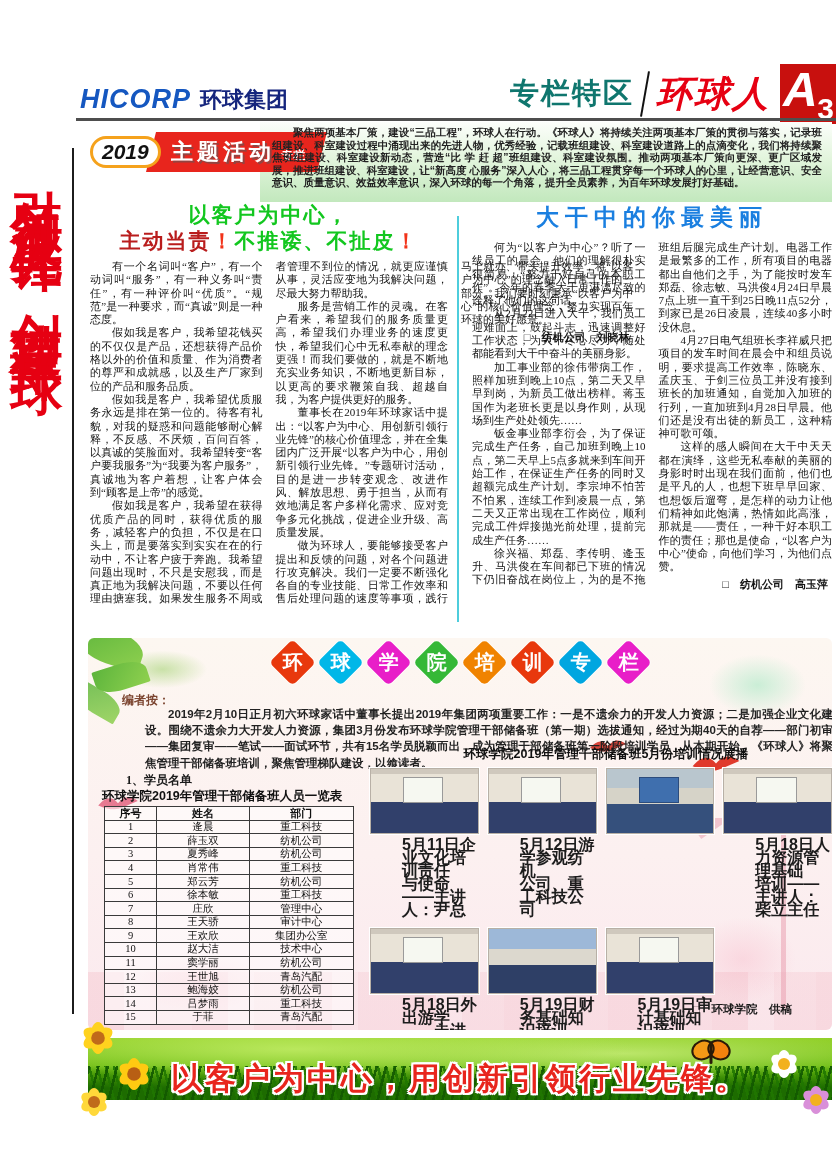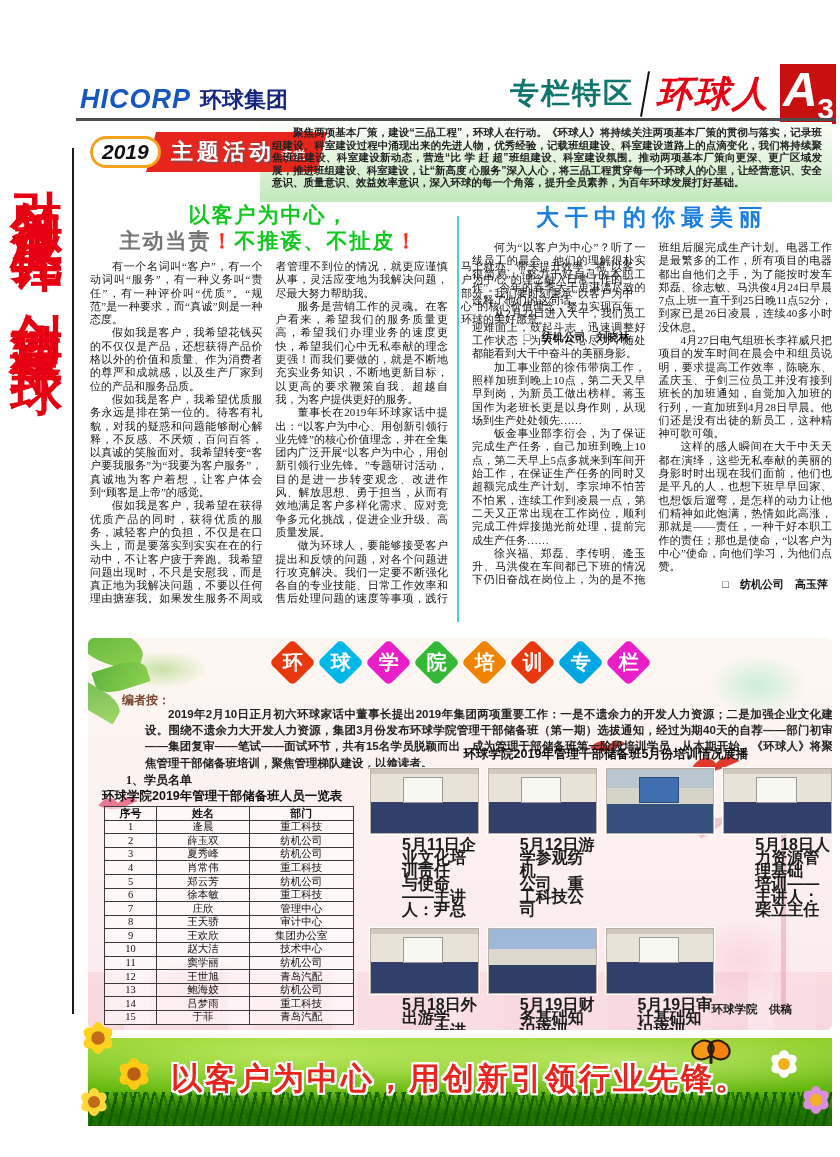--- a/index.html
+++ b/index.html
@@ -117,21 +117,21 @@
     background:#f6f8f1;border:1px solid #9a9a9a;}
   .ph:nth-child(3) .img{background:linear-gradient(180deg,#b9c6ce 0 30%,#d6d3c8 30% 55%,#35507c 55% 100%);}
   .ph:nth-child(3) .img::before{background:#3f6fae;border-color:#2c4c7c;}
   .ph:nth-child(6) .img{background:linear-gradient(180deg,#9db8d8 0 32%,#dcd8ce 32% 56%,#2e3f66 56% 100%);}
   .ph:nth-child(6) .img::before{display:none;}
   .ph figcaption{margin-top:4px;font-family:"Liberation Sans",sans-serif;font-weight:700;
     font-size:16px;line-height:13px;color:#1c1c1c;white-space:pre-line;margin-left:32px;}
   .credit{position:absolute;right:40px;top:364px;font-weight:700;font-size:11.5px;color:#1a1a1a;}
 
   
-  .gbanner{left:88px;top:1038px;width:744px;height:88px;overflow:hidden;
+  .gbanner{left:88px;top:1038px;width:744px;height:62px;overflow:hidden;
     background:
       radial-gradient(ellipse at 28% 18%,rgba(200,240,110,.8),transparent 45%),
       radial-gradient(ellipse at 72% 25%,rgba(215,245,140,.7),transparent 40%),
       linear-gradient(180deg,#8ccd20 0%,#63b70c 55%,#47a000 100%);}
   .grass{position:absolute;left:0;right:0;bottom:0;height:34px;
     background:
       repeating-linear-gradient(104deg,rgba(18,88,0,.9) 0 2.5px,transparent 2.5px 9px),
       repeating-linear-gradient(76deg,rgba(32,118,0,.9) 0 2.5px,transparent 2.5px 8px),
       linear-gradient(to top,#1d6c00 35%,rgba(29,108,0,0));}
   .gslogan{position:absolute;left:0;right:0;top:20px;text-align:center;
@@ -174,21 +174,21 @@
       </span>
     </div>
     <div class="intro">聚焦两项基本厂策，建设“三品工程”，环球人在行动。《环球人》将持续关注两项基本厂策的贯彻与落实，记录班组建设、科室建设过程中涌现出来的先进人物，优秀经验，记载班组建设、科室建设道路上的点滴变化，我们将持续聚焦班组建设、科室建设新动态，营造“比 学 赶 超”班组建设、科室建设氛围。推动两项基本厂策向更深、更广区域发展，推进班组建设、科室建设，让“新高度 心服务”深入人心，将三品工程贯穿每一个环球人的心里，让经营意识、安全意识、质量意识、效益效率意识，深入环球的每一个角落，提升全员素养，为百年环球发展打好基础。</div>
   </div>
 
   <div class="abs articles">
 
     <div class="art-left">
       <div class="alt-line" style="color: rgb(18, 199, 31);">以客户为中心，</div>
       <div class="alt-line">
-        <span><span style="color: #737373;">主动当责</span><span style="color: rgb(242, 51, 26);">！</span><span style="color: rgb(18, 199, 31);">不推诿、不扯皮</span><span style="color: rgb(242, 51, 26);">！</span></span>
+        <span><span style="color: #b91c1c;">主动当责</span><span style="color: rgb(242, 51, 26);">！</span><span style="color: rgb(18, 199, 31);">不推诿、不扯皮</span><span style="color: rgb(242, 51, 26);">！</span></span>
       </div>
       <div class="body-cols">
         <div style="display:contents"><p class="para">有一个名词叫“客户”，有一个动词叫“服务”，有一种义务叫“责任”，有一种评价叫“优质”。“规范”是一种要求，而“真诚”则是一种态度。</p><p class="para">假如我是客户，我希望花钱买的不仅仅是产品，还想获得产品价格以外的价值和质量、作为消费者的尊严和成就感，以及生产厂家到位的产品和服务品质。</p><p class="para">假如我是客户，我希望优质服务永远是排在第一位的。待客有礼貌，对我的疑惑和问题能够耐心解释，不反感、不厌烦，百问百答，以真诚的笑脸面对。我希望转变“客户要我服务”为“我要为客户服务”，真诚地为客户着想，让客户体会到“顾客是上帝”的感觉。</p><p class="para">假如我是客户，我希望在获得优质产品的同时，获得优质的服务，减轻客户的负担，不仅是在口头上，而是要落实到实实在在的行动中，不让客户疲于奔跑。我希望问题出现时，不只是安慰我，而是真正地为我解决问题，不要以任何理由搪塞我。如果发生服务不周或者管理不到位的情况，就更应谨慎从事，灵活应变地为我解决问题，尽最大努力帮助我。</p><p class="para">服务是营销工作的灵魂。在客户看来，希望我们的服务质量更高，希望我们办理业务的速度更快，希望我们心中无私奉献的理念更强！而我们要做的，就是不断地充实业务知识，不断地更新目标，以更高的要求鞭策自我、超越自我，为客户提供更好的服务。</p><p class="para">董事长在2019年环球家话中提出：“以客户为中心、用创新引领行业先锋”的核心价值理念，并在全集团内广泛开展“以客户为中心，用创新引领行业先锋。”专题研讨活动，目的是进一步转变观念、改进作风、解放思想、勇于担当，从而有效地满足客户多样化需求、应对竞争多元化挑战，促进企业升级、高质量发展。</p><p class="para">做为环球人，要能够接受客户提出和反馈的问题，对各个问题进行攻克解决。我们一定要不断强化各自的专业技能、日常工作效率和售后处理问题的速度等事项，践行马上就办、带头提升效率，将“以客户为中心”的理念融入日常工作的一部分。我们要时刻秉承“以客户为中心”的核心价值理念，努力实现百年环球的美好愿景。</p></div>
         <p class="byline">□　纺机公司　刘晓林</p>
       </div>
     </div>
 
     <div class="art-divider"></div>
 
     <div class="art-right">

